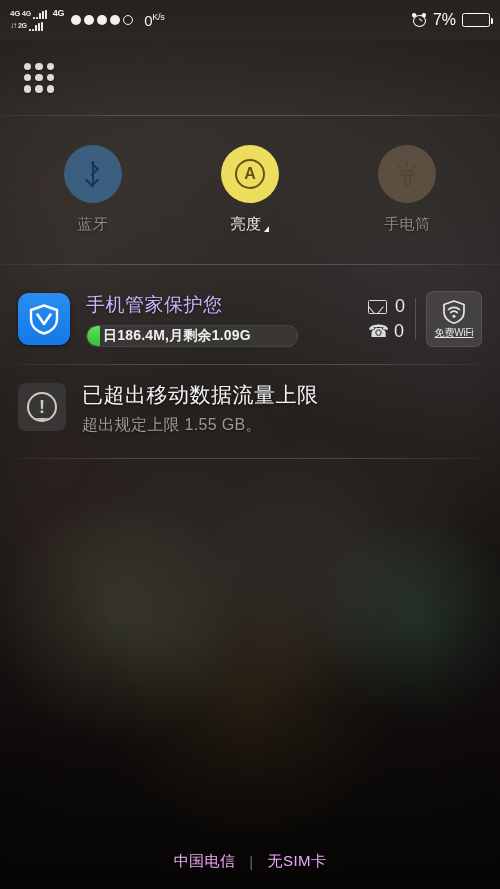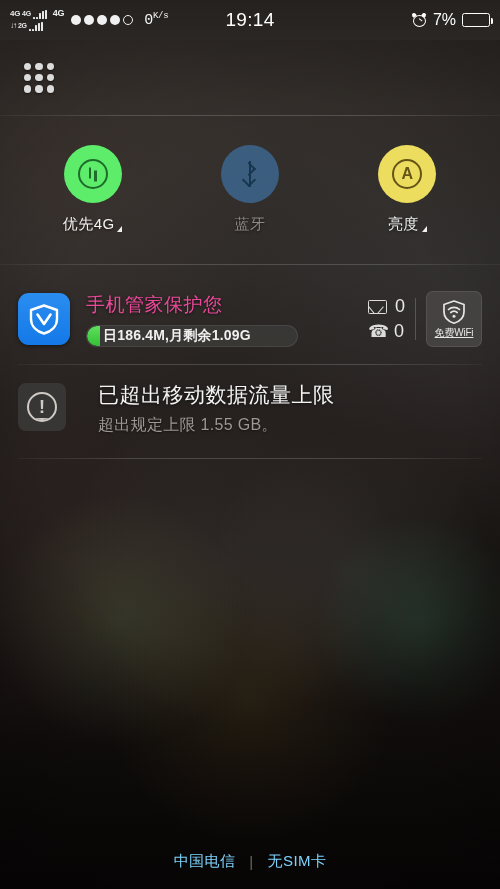--- a/index.html
+++ b/index.html
@@ -61,21 +61,21 @@
     position:relative; top:-7px; margin-left:1px; letter-spacing:-0.3px;
   }
   .dots-row { display:flex; align-items:center; gap:3px; margin-left:2px; }
   .dots-row span {
     width:10px; height:10px; border-radius:50%;
     background:#f0f0f0; display:block;
   }
   .dots-row span.hollow {
     background:transparent; border:1.5px solid #f0f0f0;
   }
-  .speed { font-size:15px; color:#f5f5f5; margin-left:6px; letter-spacing:-0.3px;font-family:Liberation Mono, monospace; }
+  .speed { font-size:15px; color:#f5f5f5; margin-left:6px; letter-spacing:-0.3px; }
   .speed sup { font-size:9px; }
 
   .sb-center {
     position:absolute; left:0; right:0; text-align:center;
     font-size:19px; color:#ffffff; letter-spacing:0.3px; pointer-events:none;
   }
   .sb-right {
     margin-left:auto; display:flex; align-items:center; gap:6px; z-index:2;
   }
   .alarm-icon { width:15px; height:15px; position:relative; }
@@ -227,21 +227,21 @@
     display:flex; align-items:center; padding:0 18px; z-index:20;
   }
   #tencent-icon {
     width:52px; height:52px; border-radius:11px;
     background:linear-gradient(180deg,#2a8df0,#1479e8);
     display:flex; align-items:center; justify-content:center;
     flex-shrink:0; box-shadow:0 1px 4px rgba(0,0,0,0.5);
   }
   .card-mid { flex:1; margin-left:16px; margin-right:10px; min-width:0; }
   #protect-title {
-    font-size:19px; color:#ec4899; letter-spacing:0.5px;
+    font-size:19px; color:#c4b5fd; letter-spacing:0.5px;
     text-shadow:0 1px 3px rgba(0,0,0,0.6); margin-bottom:7px;
   }
   #usage-bar {
     height:22px; border-radius:11px;
     background:rgba(58,56,54,0.92);
     border:1px solid rgba(255,255,255,0.08);
     display:flex; align-items:center; position:relative; overflow:hidden;
     max-width:212px;
     font-weight:bold;
   }
@@ -297,38 +297,38 @@
     width:30px; height:30px; border-radius:50%;
     border:2px solid #cfcac4;
     display:flex; align-items:center; justify-content:center;
     font-size:18px; color:#cfcac4; line-height:1; font-weight:bold;
     position:relative; overflow:hidden;
   }
   .alert-circle::after {
     content:''; position:absolute; left:-4px; right:-4px; bottom:-7px;
     height:9px; background:#cfcac4; border-radius:50%;
   }
-  .notif-text { margin-left:32px; padding-top:2px; }
+  .notif-text { margin-left:16px; padding-top:2px; }
   #notif-title {
     font-size:21px; color:#f5f5f5; letter-spacing:0.5px;
     text-shadow:0 1px 3px rgba(0,0,0,0.6); margin-bottom:6px;
   }
   #notif-body {
     font-size:16px; color:#9d9893; letter-spacing:0.3px;
     text-shadow:0 1px 2px rgba(0,0,0,0.5);
   }
   #divider-notif { top:458px; left:18px; right:18px; }
 
   
   #footer {
     position:absolute; bottom:18px; left:0; right:0;
     display:flex; align-items:center; justify-content:center; gap:14px;
     z-index:20;
   }
-  #footer span { font-size:15px; color:#7dd3fc; letter-spacing:0.4px; }
+  #footer span { font-size:15px; color:#f0abfc; letter-spacing:0.4px; }
   #footer .fsep { color:#6a6663; }
 </style>
 </head>
 <body>
 
 <div id="wallpaper">
   <div id="wallpaper-vignette"></div>
 </div>
 
 <div id="status-bar">
@@ -367,21 +367,20 @@
         <span></span>
         <span></span>
         <span class="hollow"></span>
     </div>
 
     <div class="speed">
       <span>0</span><sup>K/s</sup>
     </div>
   </div>
 
-  <div class="sb-center">19:14</div>
 
   <div class="sb-right">
     <span class="alarm-icon">
       <span class="bell-l"></span>
         <span class="bell-r"></span>
       <span class="face"></span>
         <span class="hand"></span>
     </span>
     <span class="battery-pct">7%</span>
     <span class="battery">
@@ -402,32 +401,20 @@
       <span></span>
       <span></span>
   </div>
 </div>
 
 <div class="divider-line" id="divider-top"></div>
 
 <div id="toggles">
 
 
-  <div class="toggle">
-    <div class="toggle-circle" style="background:#5ded6a;">
-      <span class="data-glyph">
-          <i></i>
-          <i></i>
-        </span>
-    </div>
-    <div class="toggle-label on">
-      <span>优先4G</span>
-      <span class="caret"></span>
-    </div>
-  </div>
 
   <div class="toggle">
     <div class="toggle-circle off blue">
       <span class="bt-glyph">
         <span class="stem"></span>
           <span class="d1"></span>
           <span class="d2"></span>
       </span>
     </div>
     <div class="toggle-label off">
@@ -438,20 +425,34 @@
   <div class="toggle">
     <div class="toggle-circle" style="background:#ecdd5f;">
       <span class="auto-glyph">A</span>
     </div>
     <div class="toggle-label on">
       <span>亮度</span>
       <span class="caret"></span>
     </div>
   </div>
 
+  <div class="toggle">
+    <div class="toggle-circle off">
+      <span class="flash-glyph">
+        <span class="ray r1"></span>
+          <span class="ray r2"></span>
+          <span class="ray r3"></span>
+        <span class="head"></span>
+          <span class="body"></span>
+      </span>
+    </div>
+    <div class="toggle-label off">
+      <span>手电筒</span>
+    </div>
+  </div>
 </div>
 
 <div class="divider-line" id="divider-toggles"></div>
 
 <div id="security-card">
 
   <div id="tencent-icon">
     <svg width="34" height="34" viewBox="0 0 34 34" aria-hidden="true">
       <path d="M17 3.5 L30 8 V17 C30 24.5 24 29.5 17 31.5 C10 29.5 4 24.5 4 17 V8 Z" fill="none" stroke="#ffffff" stroke-width="2.4" stroke-linejoin="round"></path>
       <path d="M10.5 12.5 L17 22 L23.5 12.5" fill="none" stroke="#ffffff" stroke-width="2.6" stroke-linecap="round" stroke-linejoin="round"></path>

